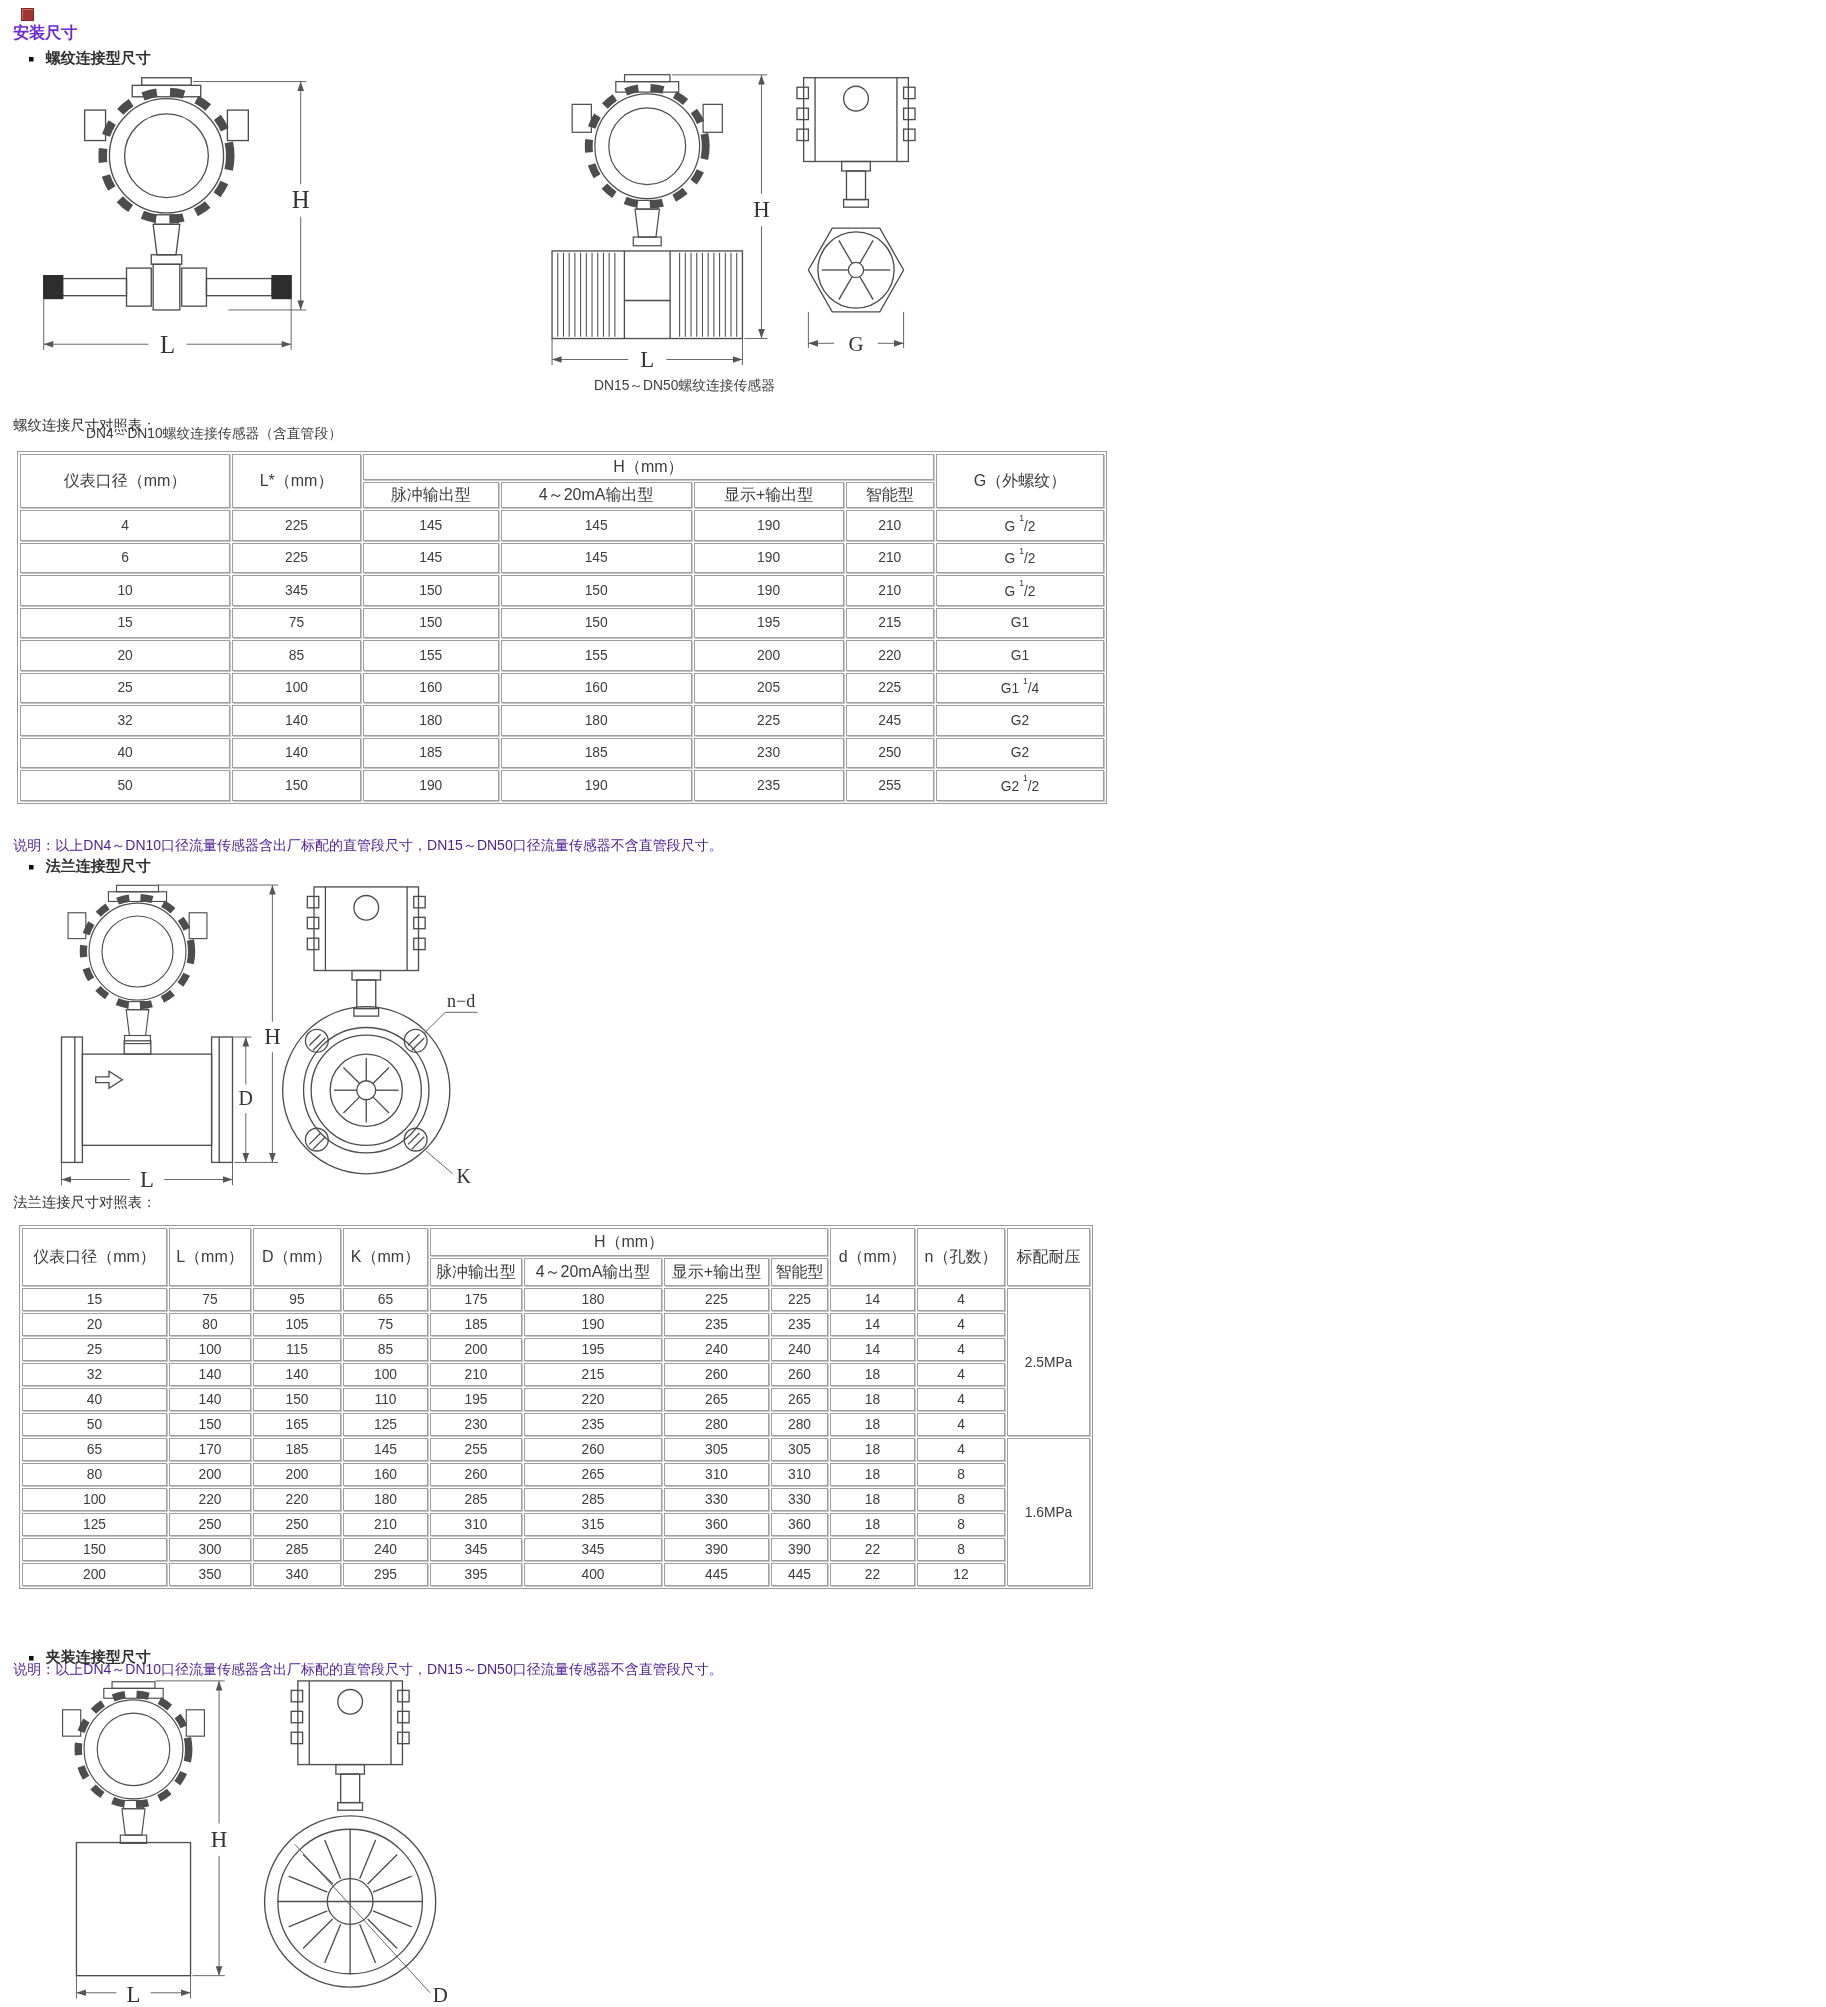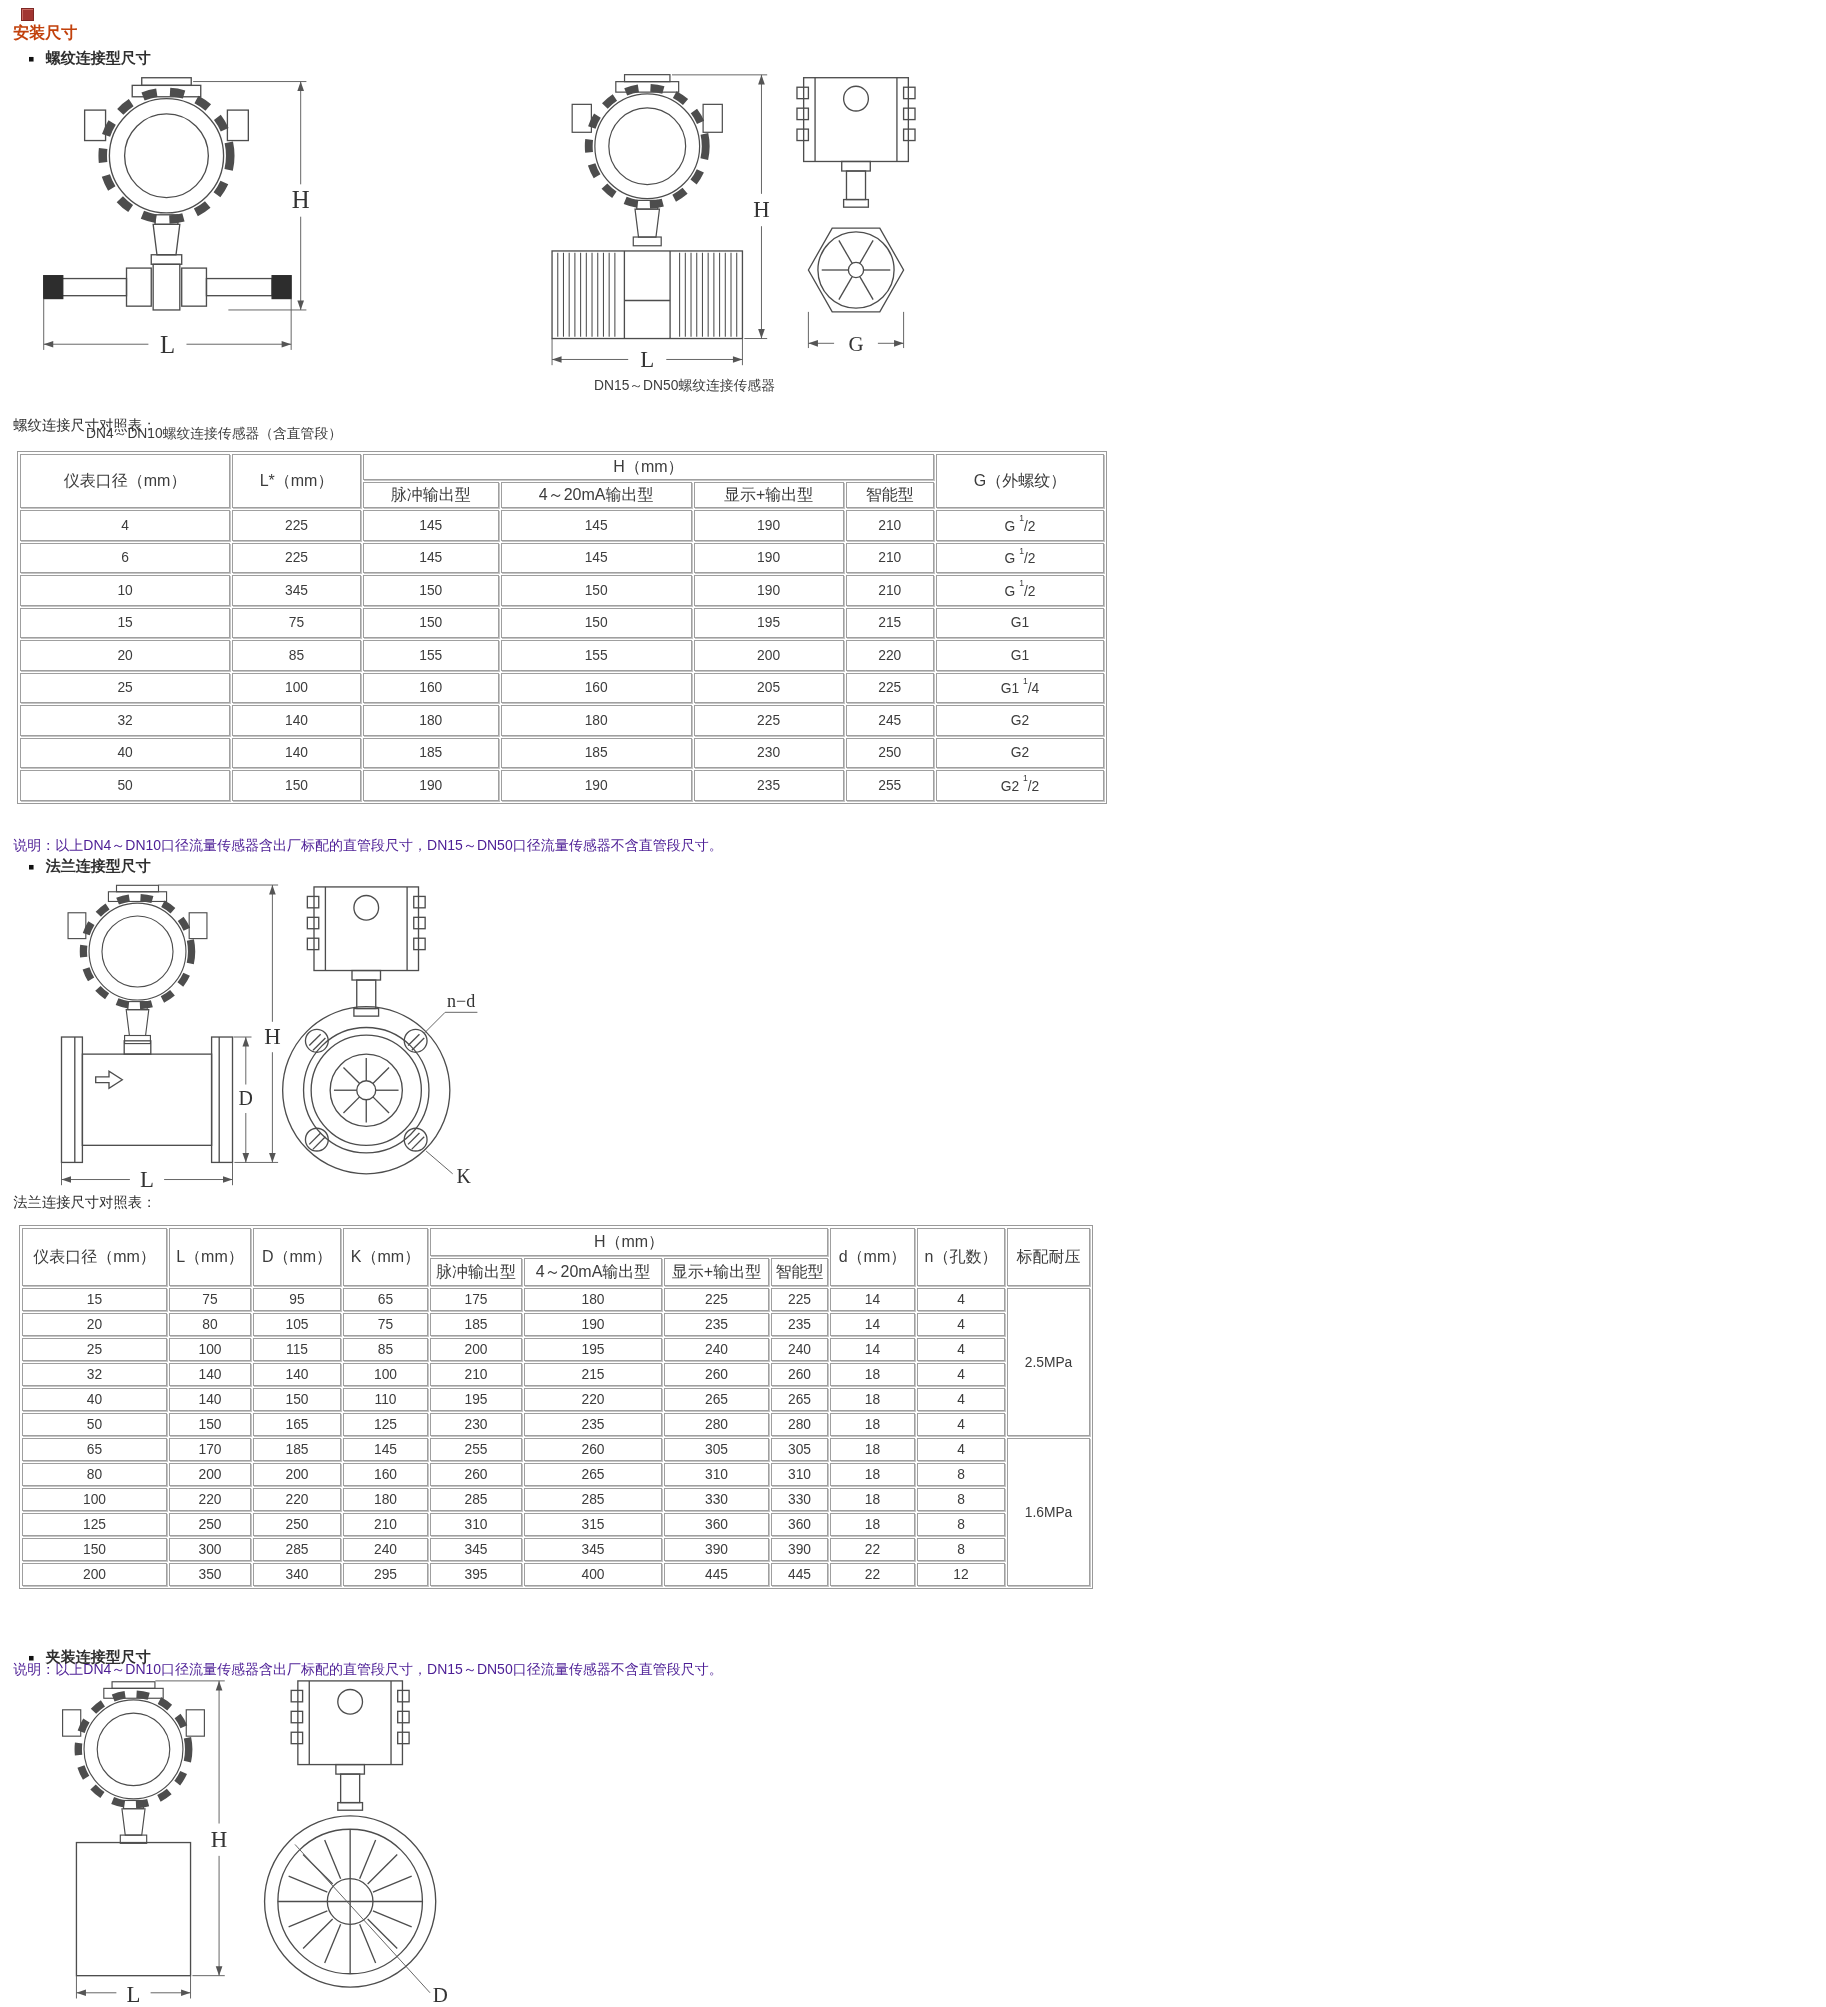--- a/index.html
+++ b/index.html
@@ -1,20 +1,20 @@
 <!DOCTYPE html>
 <html style="font-size:15px"><head>
 <meta charset="utf-8">
 <style>
   html,body{margin:0;padding:0;background:#fff;}
   .page{position:relative;width:1826px;height:2008px;background:#ffffff;overflow:hidden;
         font-family:"Liberation Sans","DejaVu Sans",sans-serif;color:#333;}
   .abs{position:absolute;}
   .broken-img{width:11.4px;height:11.4px;background:#a13531;border:1px solid #7e2724;box-shadow:inset 1px 1px 0 #c96a63;}
-  .page-title{font-size:16px;font-weight:bold;color:#c2410c;}
+  .page-title{font-size:16px;font-weight:bold;color:#6d28d9;}
   .sec-head{font-size:15px;font-weight:bold;color:#2e2e2e;display:flex;align-items:center;gap:11.4px;}
   .sec-head .bullet{font-size:9.5px;line-height:1;color:#111;}
   .caption{font-size:13.8px;color:#3d3d3d;text-align:center;}
   .table-title{font-size:14.3px;color:#303030;}
   .note{font-size:14px;color:#4c1d95;margin-top:44px;}
   table.dims{border-collapse:separate;border-spacing:2.9px;table-layout:fixed;background:#fff;
              border:1px solid #9a9a9a;}
   table.dims th,table.dims td{border:1px solid #9f9f9f;box-shadow:1px 1px 0 rgba(90,90,90,.35);
              background:#fff;text-align:center;vertical-align:middle;color:#3c3c3c;
              font-weight:normal;padding:0 1.9px;overflow:hidden;white-space:nowrap;}

